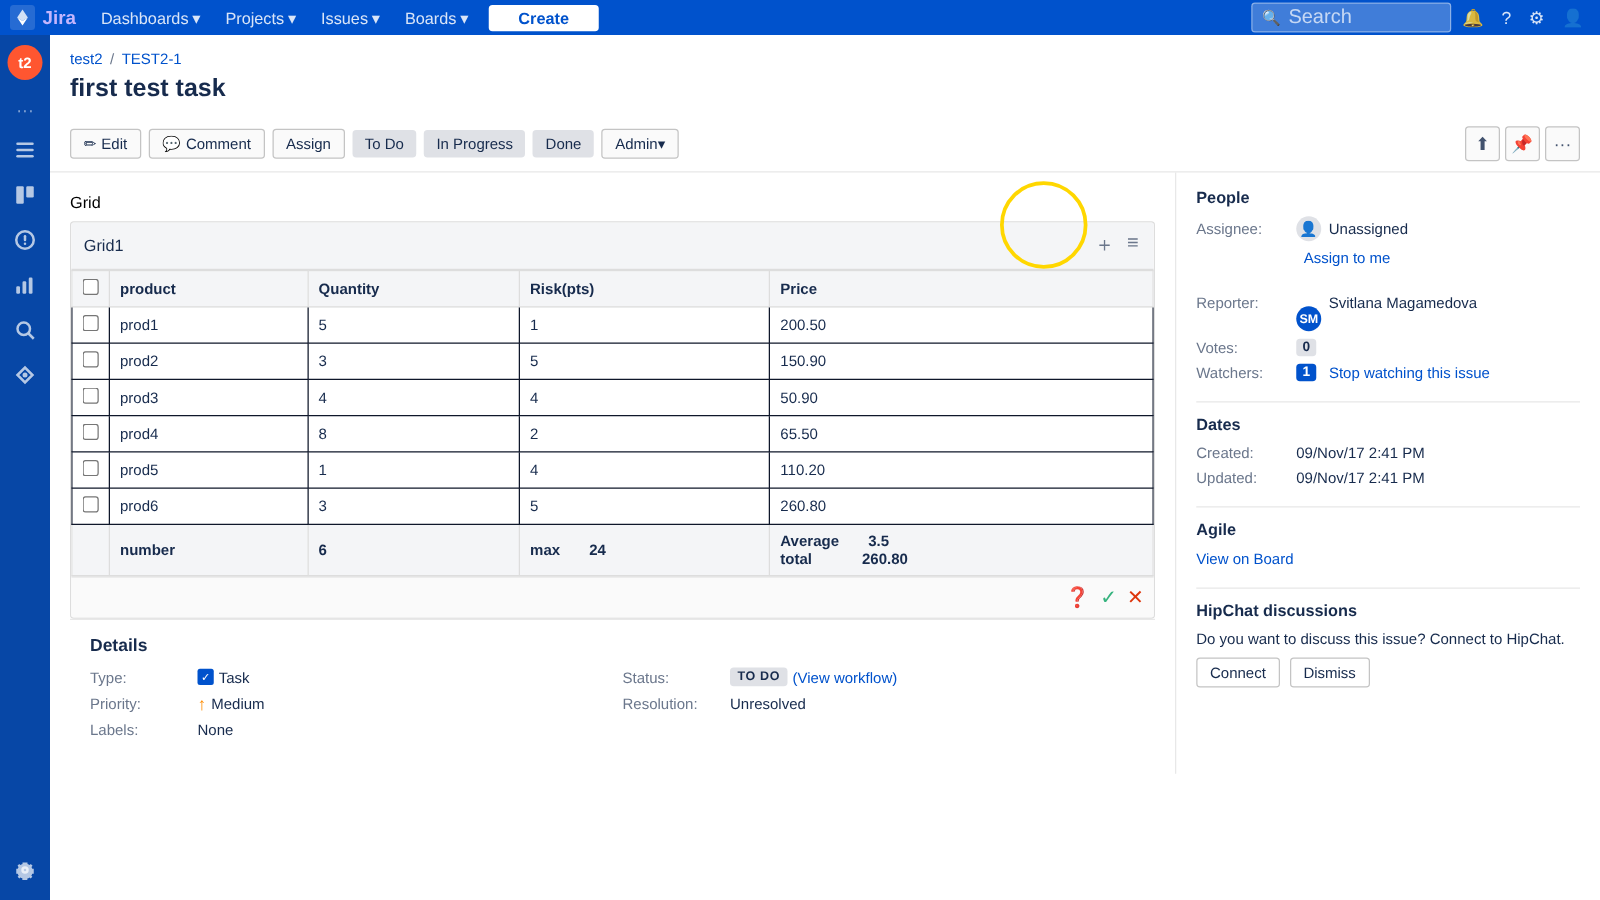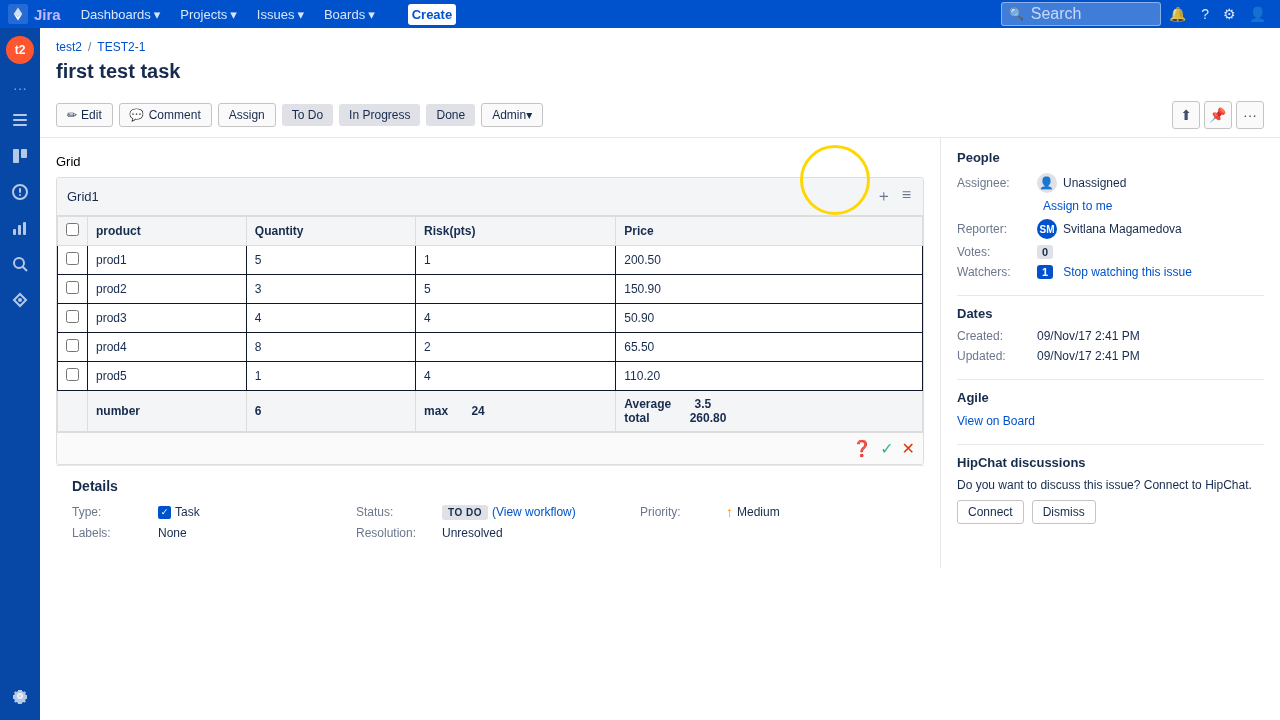--- a/index.html
+++ b/index.html
@@ -26,24 +26,24 @@
       border-radius: 3px;
       cursor: pointer;
       display: flex; align-items: center; gap: 3px;
       white-space: nowrap;
     }
     .topnav-create {
       background: white;
       color: #0052cc;
       font-size: 13px;
       font-weight: 600;
-      padding: 3px 4px;
-      border-radius: 3px;
-      cursor: pointer;
-      margin-left: 21px;
+      padding: 3px 24px;
+      border-radius: 3px;
+      cursor: pointer;
+      margin-left: 4px;
     }
     .topnav-spacer { flex: 1; }
     .topnav-search {
       background: rgba(255,255,255,0.25);
       border: 1px solid rgba(255,255,255,0.4);
       border-radius: 3px;
       padding: 2px 8px;
       color: white;
       font-size: 12px;
       width: 160px;
@@ -247,21 +247,21 @@
     .panel-row {
       display: flex; align-items: center;
       margin-bottom: 6px; font-size: 12px;
     }
     .panel-label { width: 80px; color: #6b778c; flex-shrink: 0; }
     .panel-value { color: #172b4d; display: flex; align-items: center; gap: 6px; }
     .avatar-sm {
       width: 20px; height: 20px; border-radius: 50%;
       background: #ddd; overflow: hidden; flex-shrink: 0;
       display: flex; align-items: center; justify-content: center;
-      font-size: 10px; font-weight: bold; color: #555;
+      font-size: 10px; font-weight: bold; color: #555; margin-top: 26px;
     }
     .avatar-blue { background: #0052cc; color: white; }
     .unassigned-icon {
       width: 20px; height: 20px; border-radius: 50%;
       background: #dfe1e6;
       display: flex; align-items: center; justify-content: center;
       font-size: 12px; color: #6b778c;
     }
     .link-blue { color: #0052cc; cursor: pointer; text-decoration: none; font-size: 12px; }
     .badge-count {
@@ -288,21 +288,21 @@
       color: #172b4d;
       padding: 4px 10px;
       border-radius: 3px;
       cursor: pointer;
       font-size: 12px;
     }
 
     
     .details-section { padding: 12px 16px; border-top: 1px solid #e8e8e8; }
     .details-title { font-size: 14px; font-weight: 600; color: #172b4d; margin-bottom: 10px; }
-    .details-grid { display: grid; grid-template-columns: 1fr 1fr 1fr; gap: 6px 16px; }
+    .details-grid { display: grid; grid-template-columns: 1fr 1fr; gap: 6px 16px; }
     .detail-row { display: flex; align-items: center; gap: 6px; font-size: 12px; }
     .detail-label { color: #6b778c; width: 80px; flex-shrink: 0; }
     .detail-value { color: #172b4d; display: flex; align-items: center; gap: 4px; }
     .status-badge-todo {
       background: #dfe1e6;
       color: #172b4d;
       font-size: 10px;
       font-weight: 700;
       padding: 2px 6px;
       border-radius: 3px;
@@ -511,20 +511,29 @@
     </tr>
                 <tr>
       <td class="checkbox-cell">
         <input type="checkbox" style="">
       </td>
       <td>prod5</td>
       <td>1</td>
       <td>4</td>
       <td>110.20</td>
     </tr>
+                <tr>
+      <td class="checkbox-cell">
+        <input type="checkbox" style="">
+      </td>
+      <td>prod6</td>
+      <td>3</td>
+      <td>5</td>
+      <td>260.80</td>
+    </tr>
               </tbody>
             <tfoot>
     <tr>
       <td></td>
       <td><strong>number</strong></td>
       <td><strong>6</strong></td>
       <td><strong>max</strong>&nbsp;&nbsp;&nbsp;&nbsp;&nbsp;&nbsp;&nbsp;<strong>24</strong></td>
       <td>
         <div><strong>Average</strong>&nbsp;&nbsp;&nbsp;&nbsp;&nbsp;&nbsp;&nbsp;<strong>3.5</strong></div>
         <div><strong>total</strong>&nbsp;&nbsp;&nbsp;&nbsp;&nbsp;&nbsp;&nbsp;&nbsp;&nbsp;&nbsp;&nbsp;&nbsp;<strong>260.80</strong></div>
@@ -557,26 +566,26 @@
               </span>
             </div>
             <div class="detail-row">
               <span class="detail-label">Priority:</span>
               <span class="detail-value">
                 <span class="priority-arrow">↑</span>
                 <span>Medium</span>
               </span>
             </div>
             <div class="detail-row">
+              <span class="detail-label">Resolution:</span>
+              <span class="detail-value">Unresolved</span>
+            </div>
+            <div class="detail-row">
               <span class="detail-label">Labels:</span>
               <span class="detail-value">None</span>
-            </div>
-            <div class="detail-row">
-              <span class="detail-label">Resolution:</span>
-              <span class="detail-value">Unresolved</span>
             </div>
           </div>
         </div>
       </div>
 
       <aside class="right-panel">
 
         <div class="panel-section">
           <div class="panel-section-title">People</div>
           <div class="panel-row">

